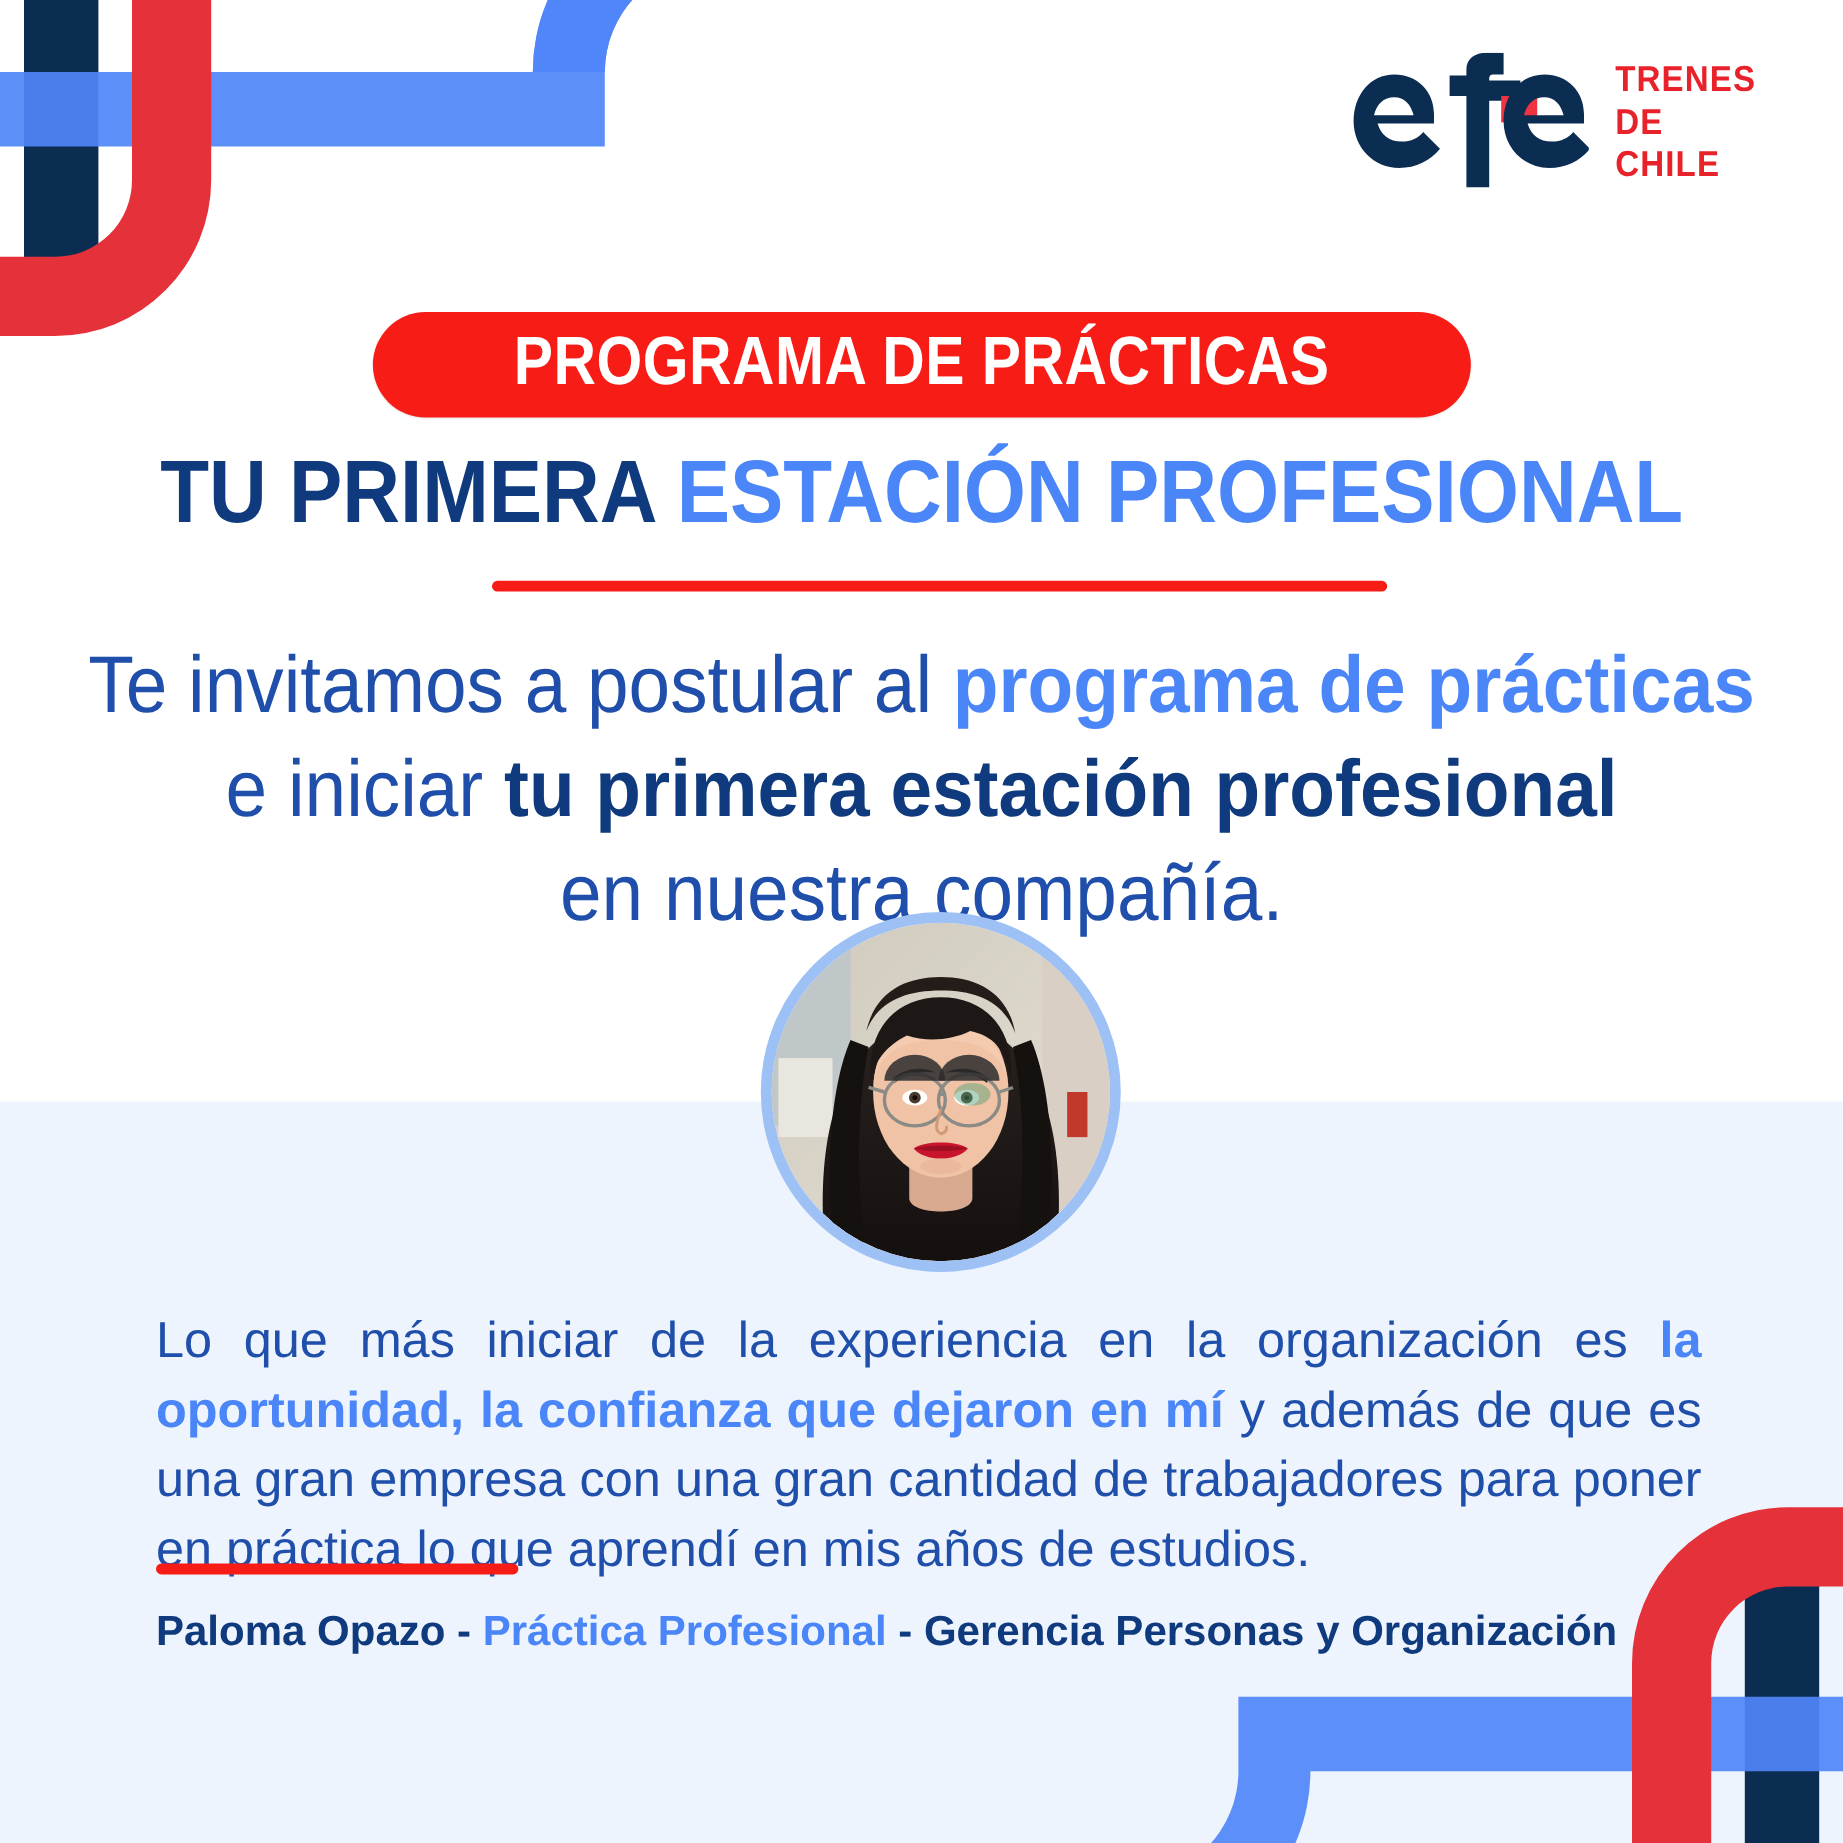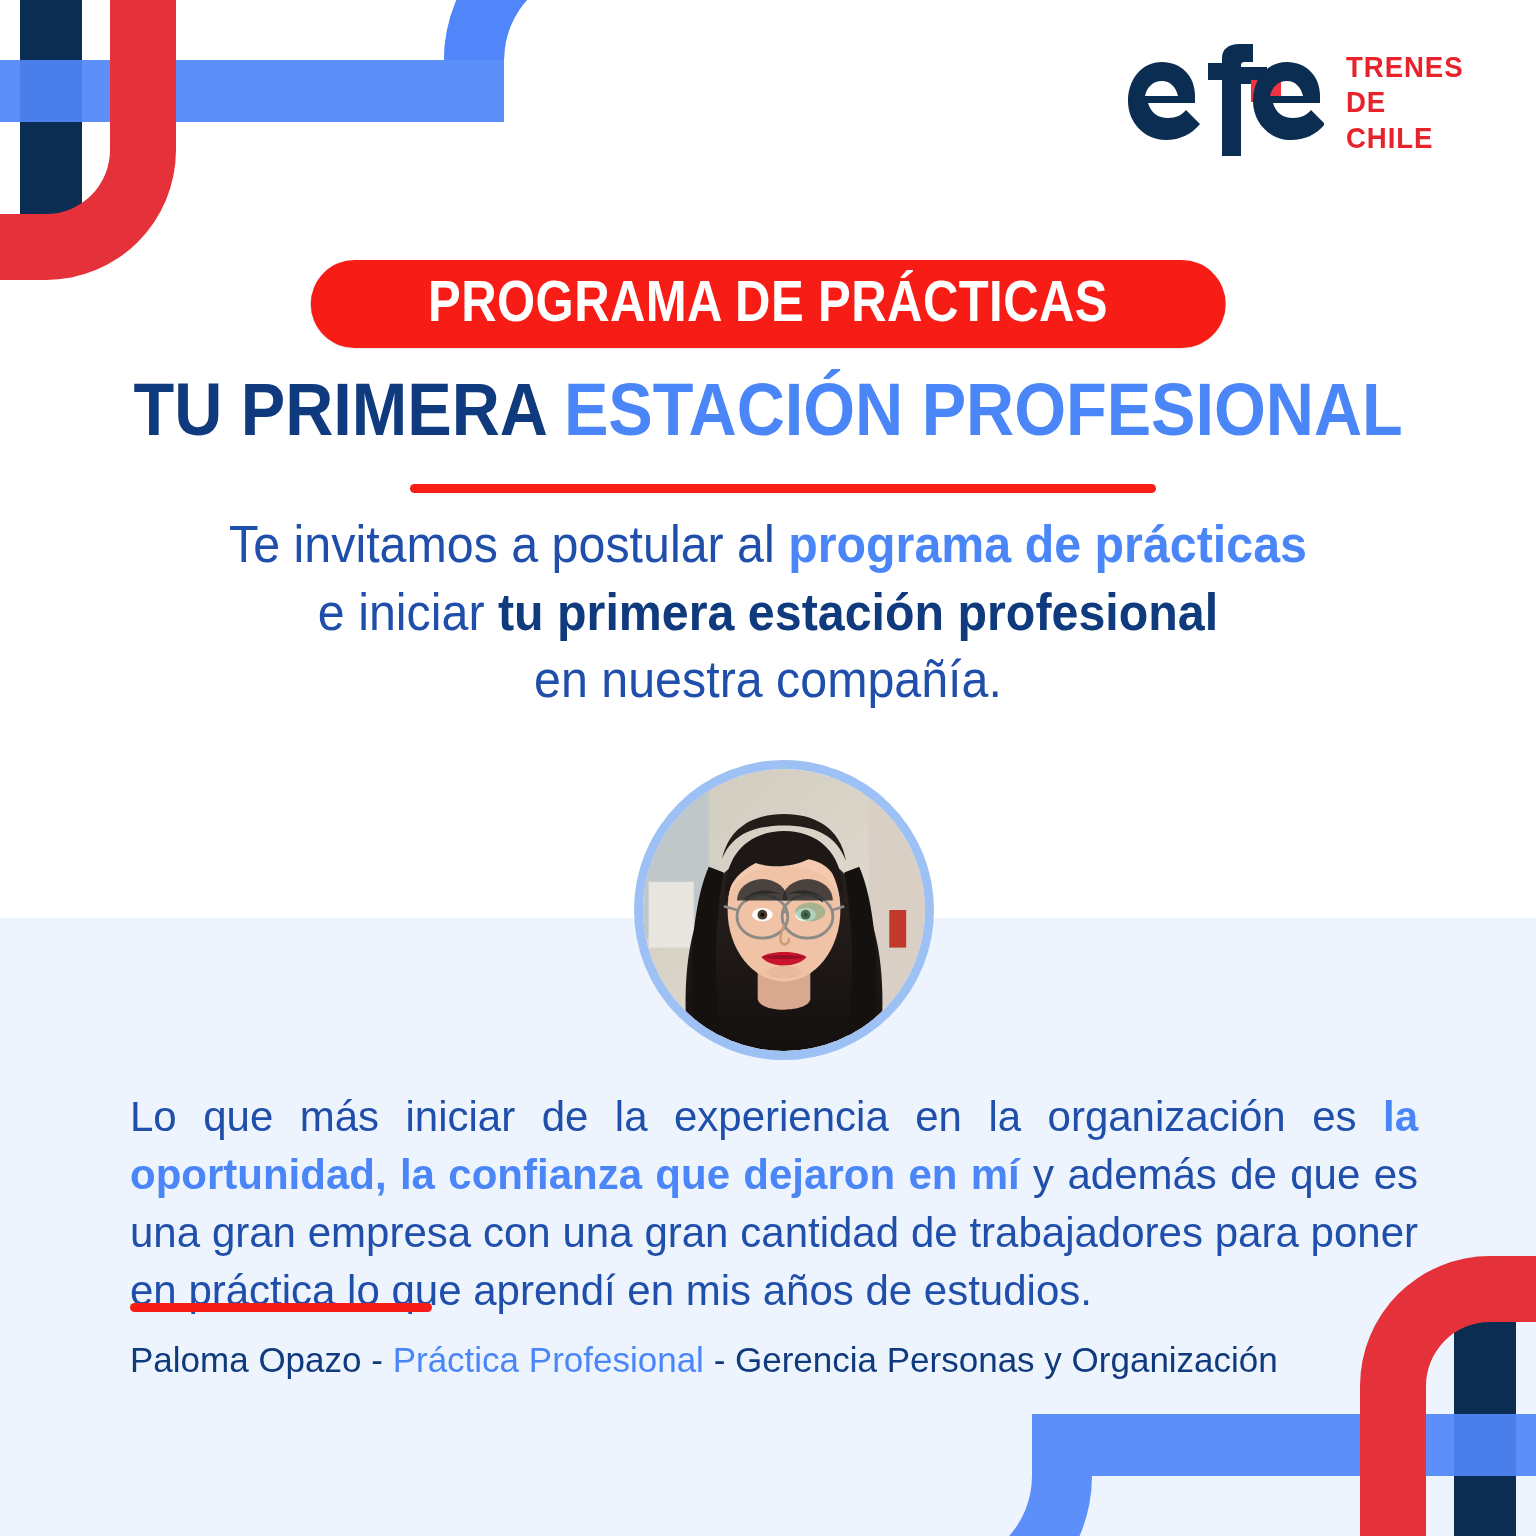--- a/index.html
+++ b/index.html
@@ -64,24 +64,24 @@
 
   .rule{
     position:absolute;
     height:9px;border-radius:5px;background:#f71c16;
   }
   .rule-main{left:410px;top:484px;width:746px;}
   .rule-quote{left:130px;top:1303px;width:302px;}
 
   
   .intro{
-    position:absolute;left:0;right:0;top:511px;
+    position:absolute;left:0;right:0;top:527px;
     text-align:center;
     color:#1f4faa;
-    font-size:52px;
+    font-size:67px;
     line-height:1.30;
     font-weight:400;
     white-space:nowrap;
   }
   .intro .ln{display:block;transform:scaleX(.93);transform-origin:center;}
   .intro b.blue{color:#4b86f8;font-weight:700;}
   .intro b.navy{color:#0f3a7d;font-weight:700;}
 
   
   .portrait{
@@ -100,21 +100,21 @@
     color:#1f4faa;
     font-size:42px;
     line-height:1.38;
     text-align:justify;
     font-weight:400;
   }
   .quote .hl{color:#4b86f8;font-weight:700;}
 
   .byline{
     position:absolute;left:130px;top:1340px;
-    font-size:35px;font-weight:400;white-space:nowrap;
+    font-size:35px;font-weight:700;white-space:nowrap;
   }
   .byline .n{color:#0f3a7d;}
   .byline .r{color:#4b86f8;}
 
   
   .logo{position:absolute;right:62px;top:44px;display:flex;align-items:center;gap:22px;}
   .logo-mark{position:relative;}
   .logo-words{
     display:flex;flex-direction:column;
     color:#e8222b;font-weight:700;font-size:30px;line-height:1.18;

